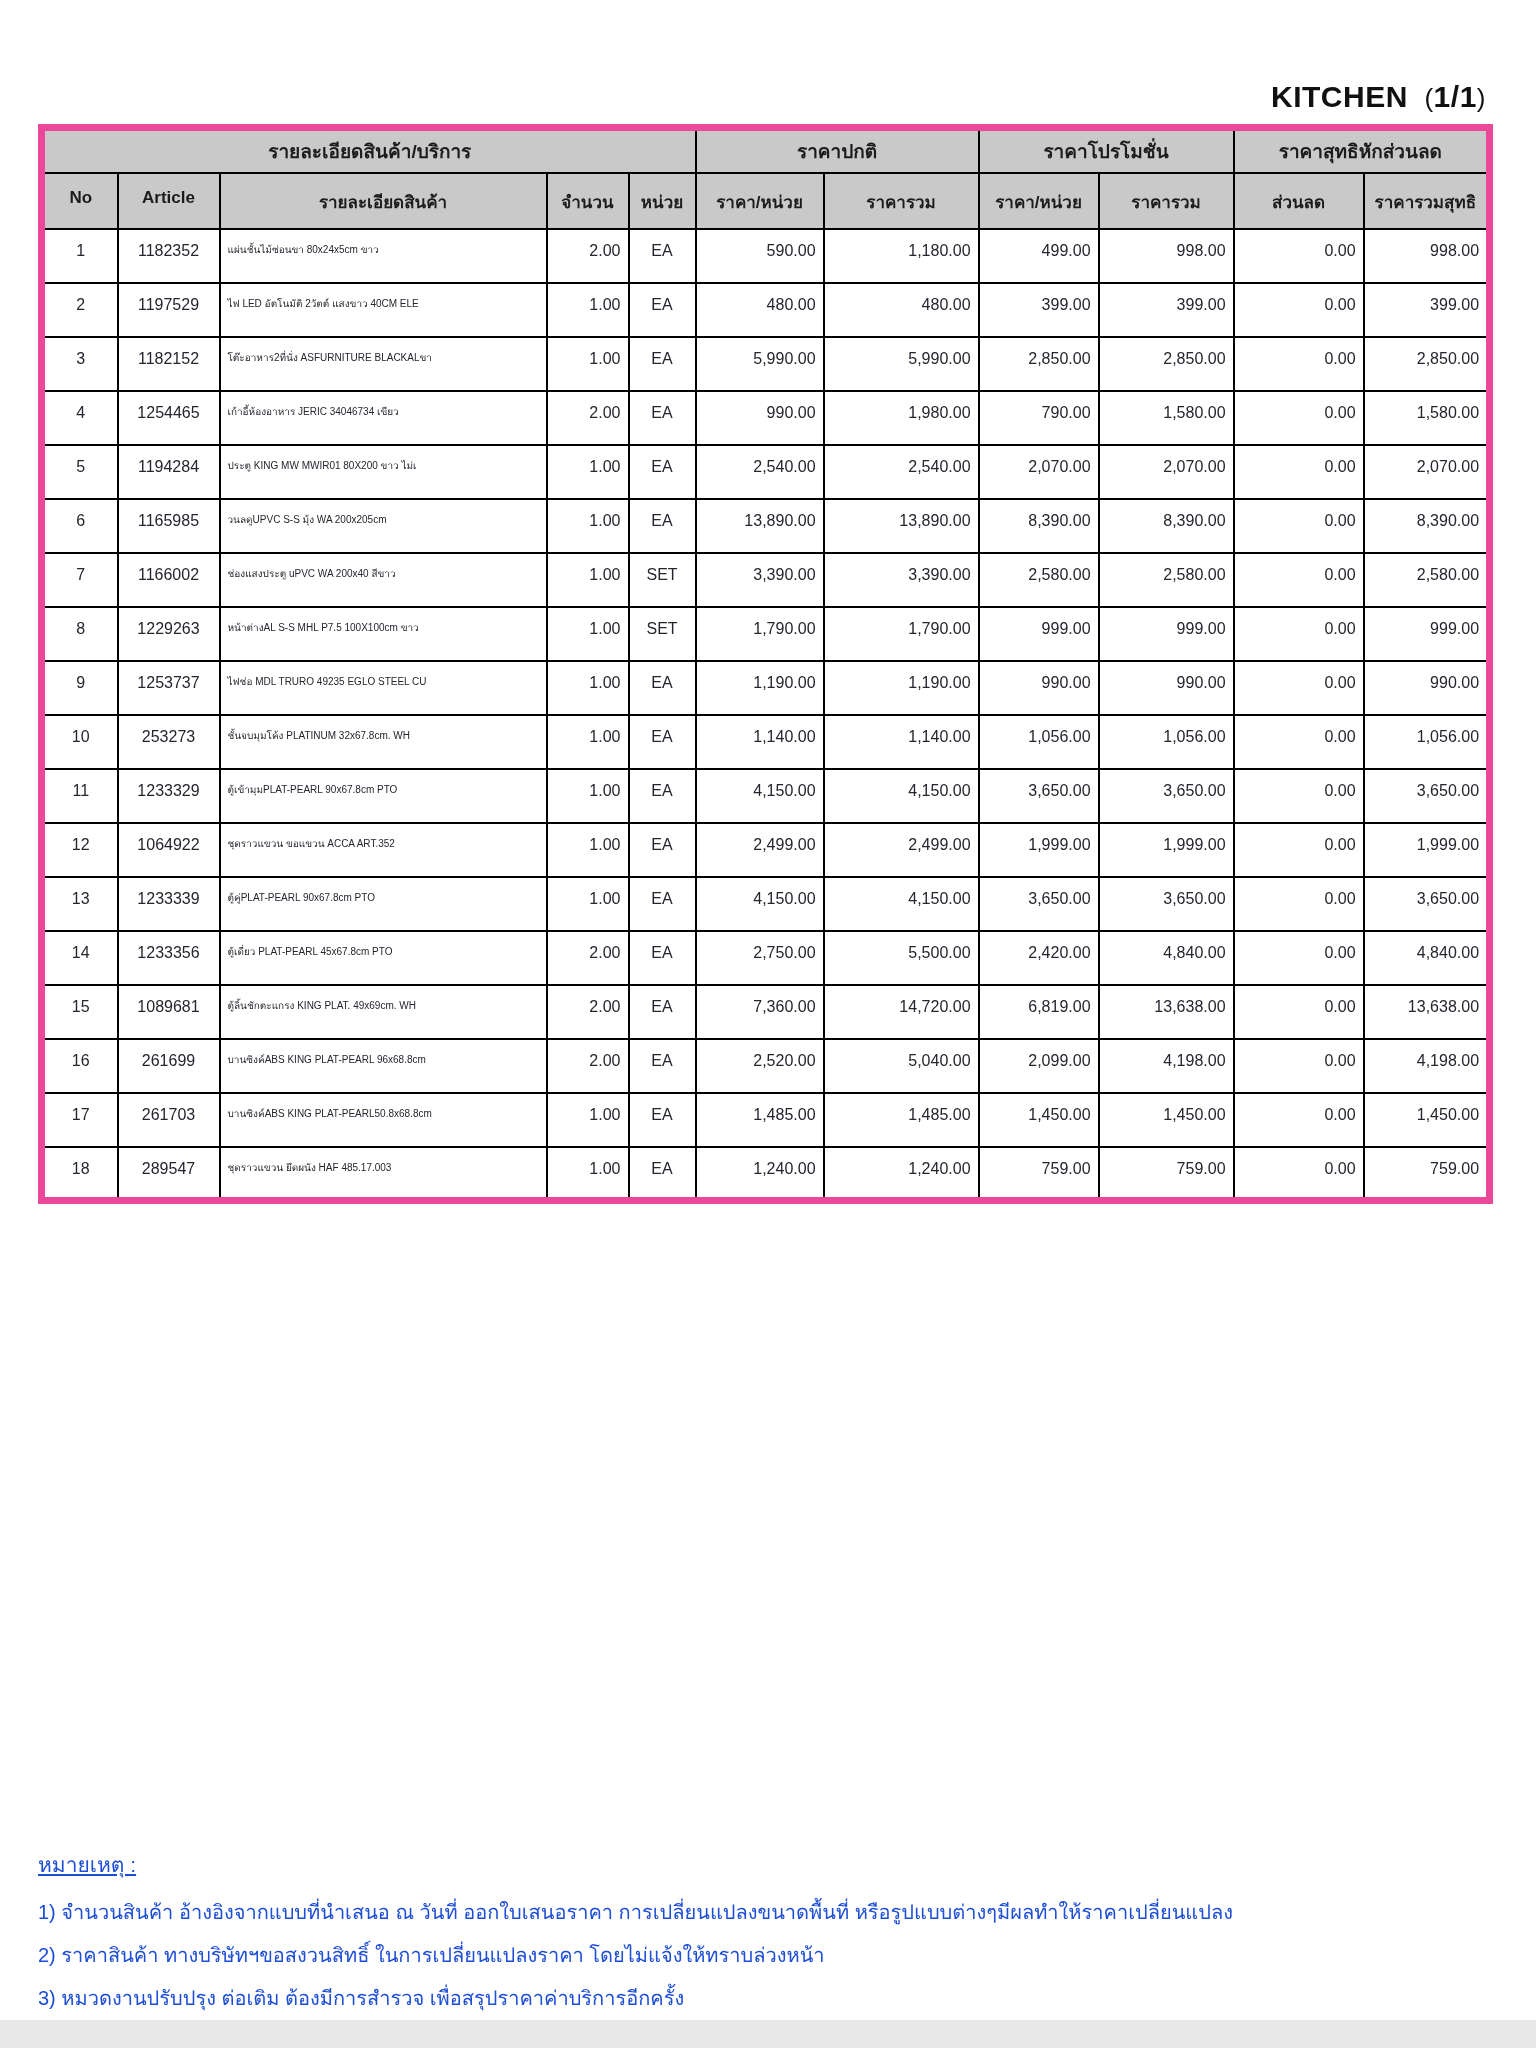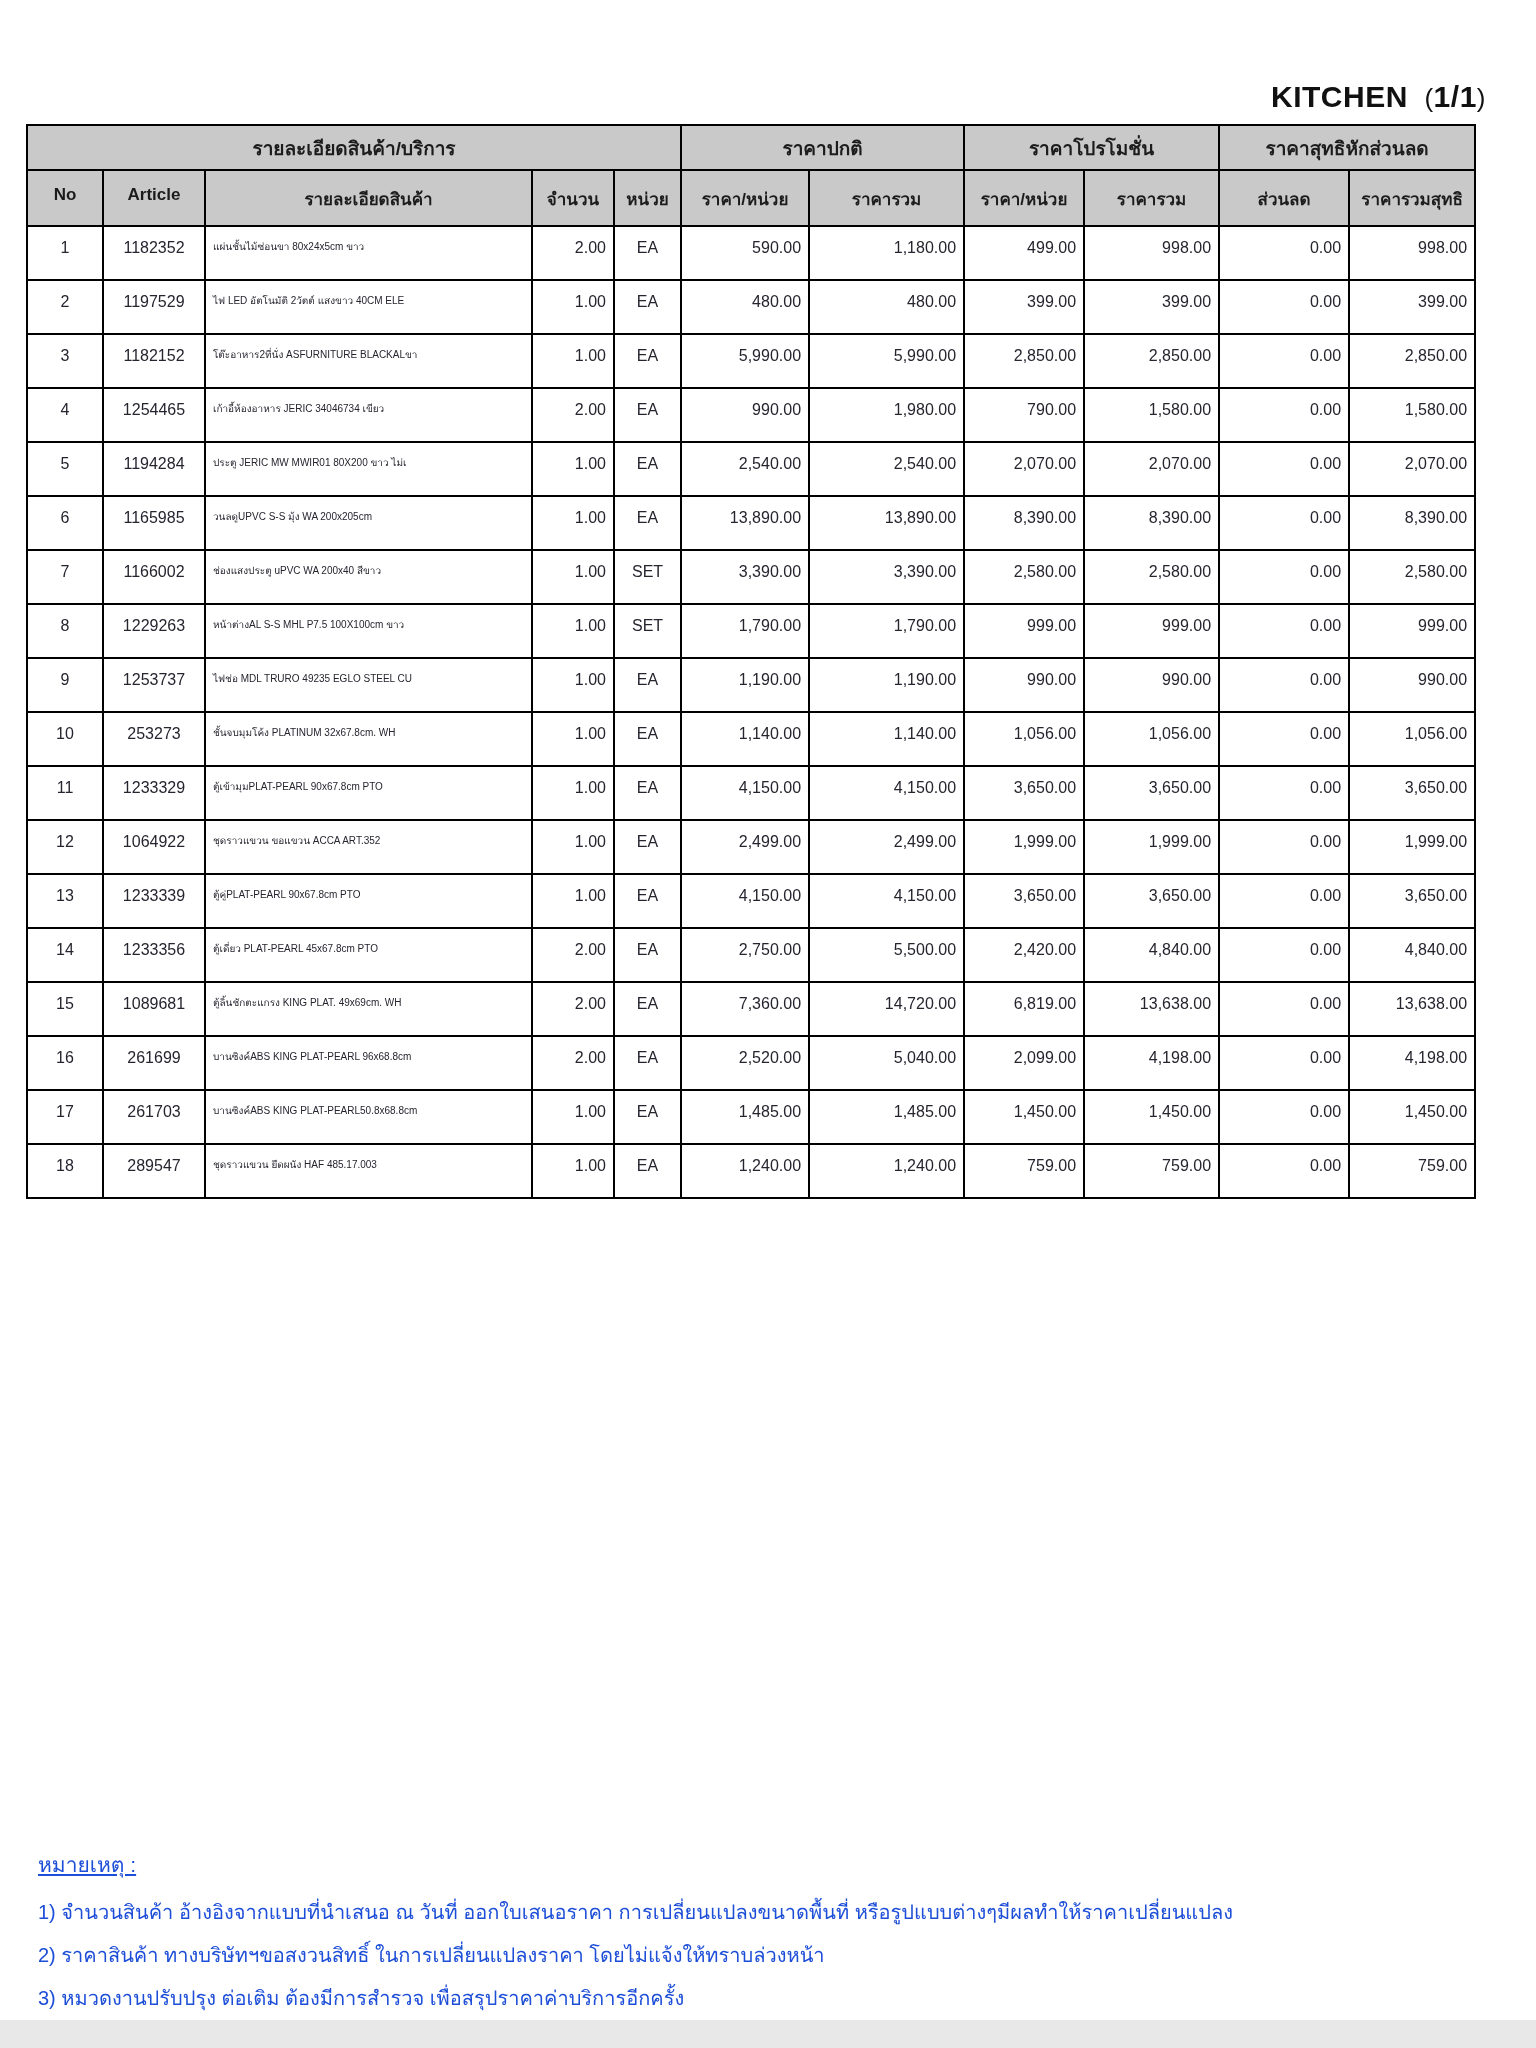--- a/index.html
+++ b/index.html
@@ -18,25 +18,25 @@
     margin: 80px 50px 10px 38px;
     width: 1448px;
     text-align: right;
     font-size: 30px;
     font-weight: bold;
     color: #111;
     letter-spacing: 0.5px;
   }
   .title-row .paren { font-weight: normal; font-size: 26px; }
   table.quote {
-    margin-left: 26px;
+    margin-left: 38px;
     width: 1448px;
     border-collapse: collapse;
     table-layout: fixed;
-    border: 2px solid #ec4899;
+    border: 7px solid #ec4899;
   }
   table.quote th, table.quote td {
     border: 2px solid #000;
     overflow: hidden;
     white-space: nowrap;
   }
   tr.group-row th {
     background: #c9c9c9;
     height: 45px;
     font-size: 19px;
@@ -177,21 +177,21 @@
           <td class="r">990.00</td>
           <td class="r">1,980.00</td>
           <td class="r">790.00</td>
           <td class="r">1,580.00</td>
           <td class="r">0.00</td>
           <td class="r">1,580.00</td>
         </tr>
         <tr>
           <td class="c">5</td>
           <td class="c">1194284</td>
-          <td class="l desc">ประตู JERIC MW MWIR01 80X200 ขาว ไม่เ</td>
+          <td class="l desc">ประตู KING MW MWIR01 80X200 ขาว ไม่เ</td>
           <td class="r">1.00</td>
           <td class="c">EA</td>
           <td class="r">2,540.00</td>
           <td class="r">2,540.00</td>
           <td class="r">2,070.00</td>
           <td class="r">2,070.00</td>
           <td class="r">0.00</td>
           <td class="r">2,070.00</td>
         </tr>
         <tr>

